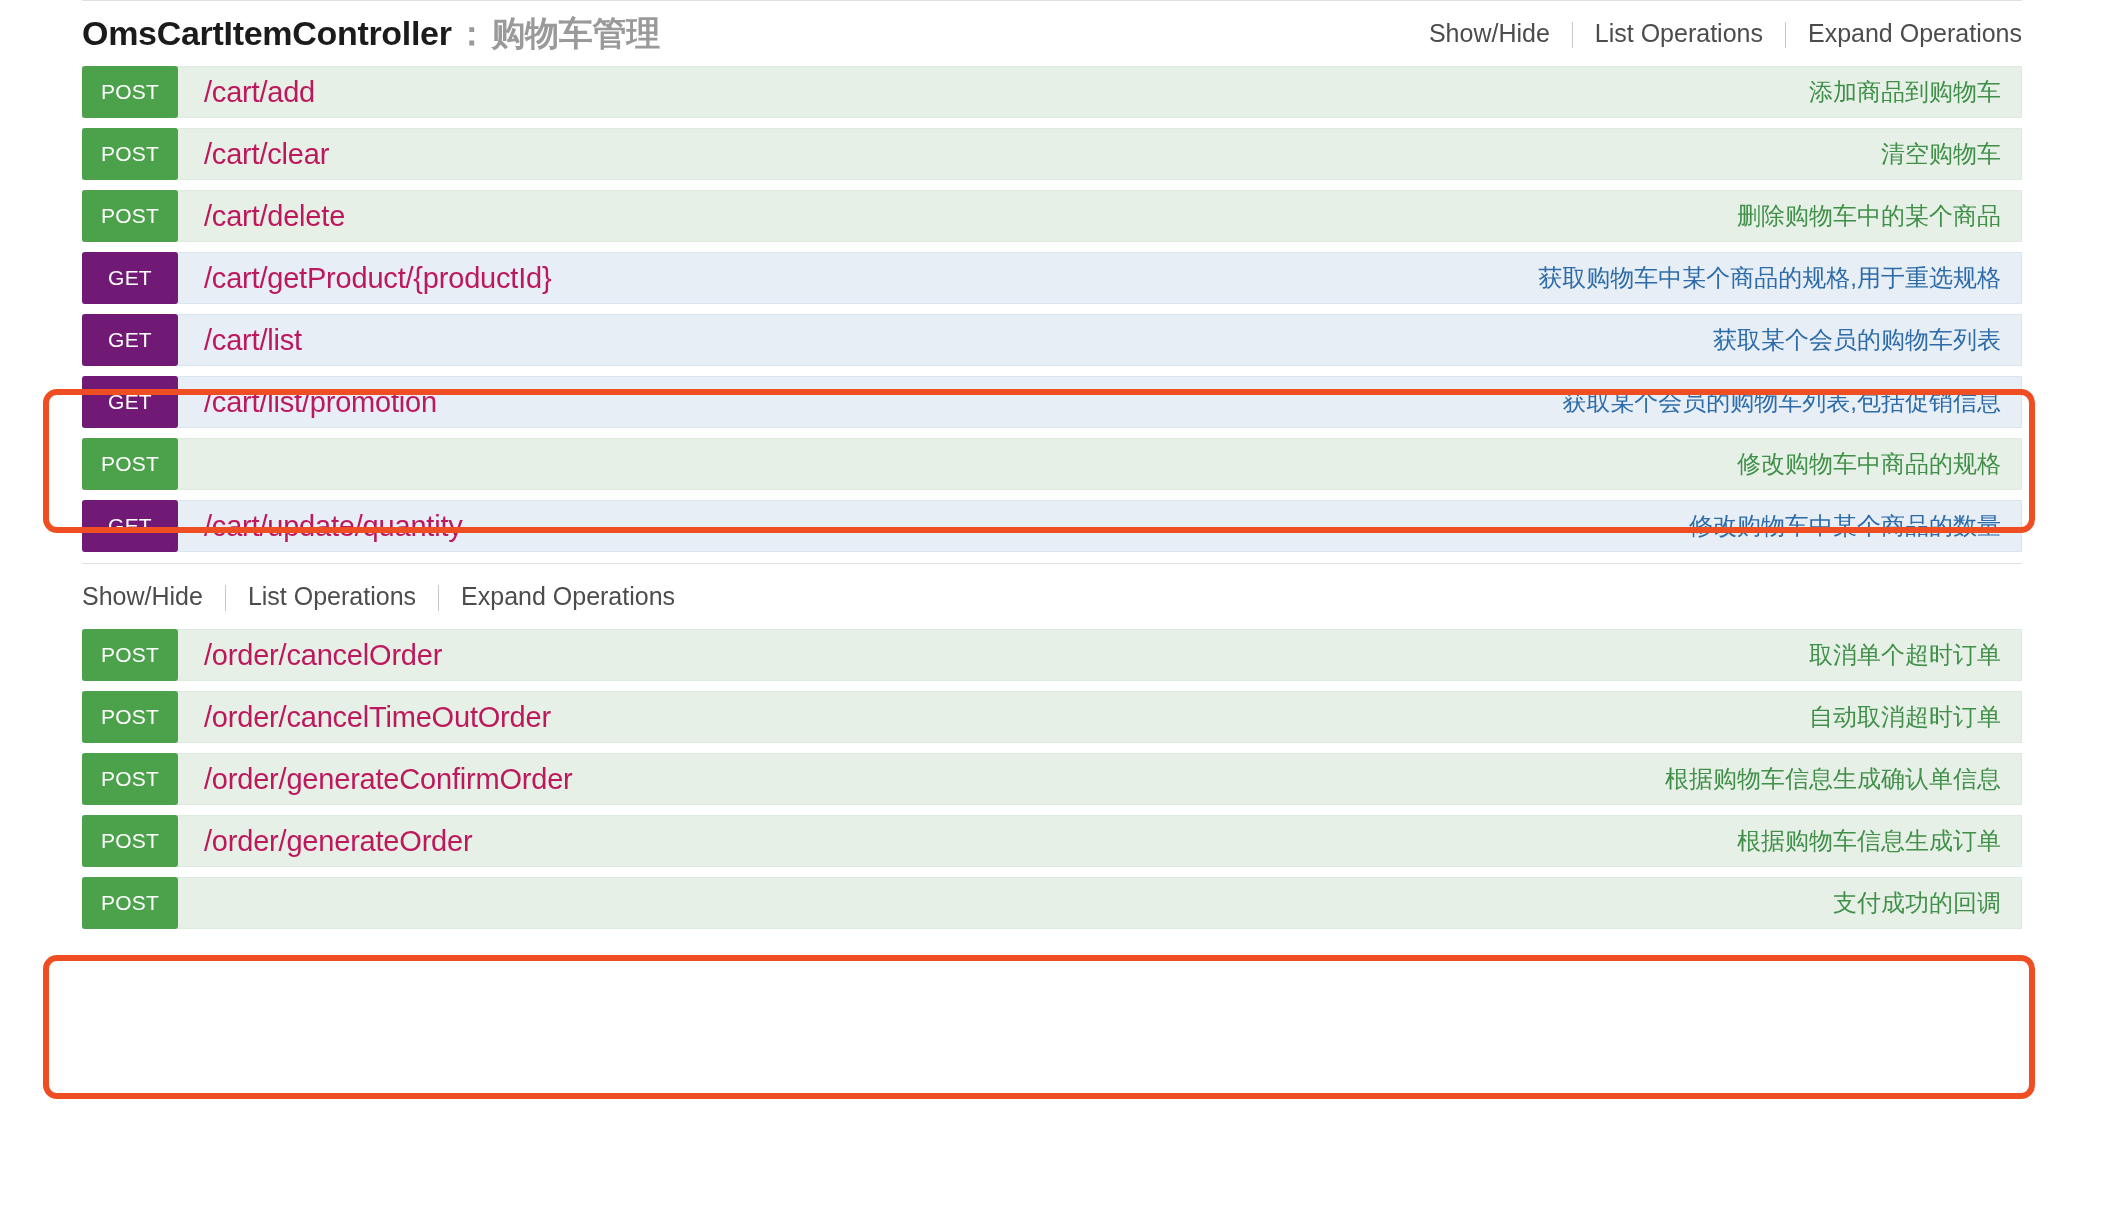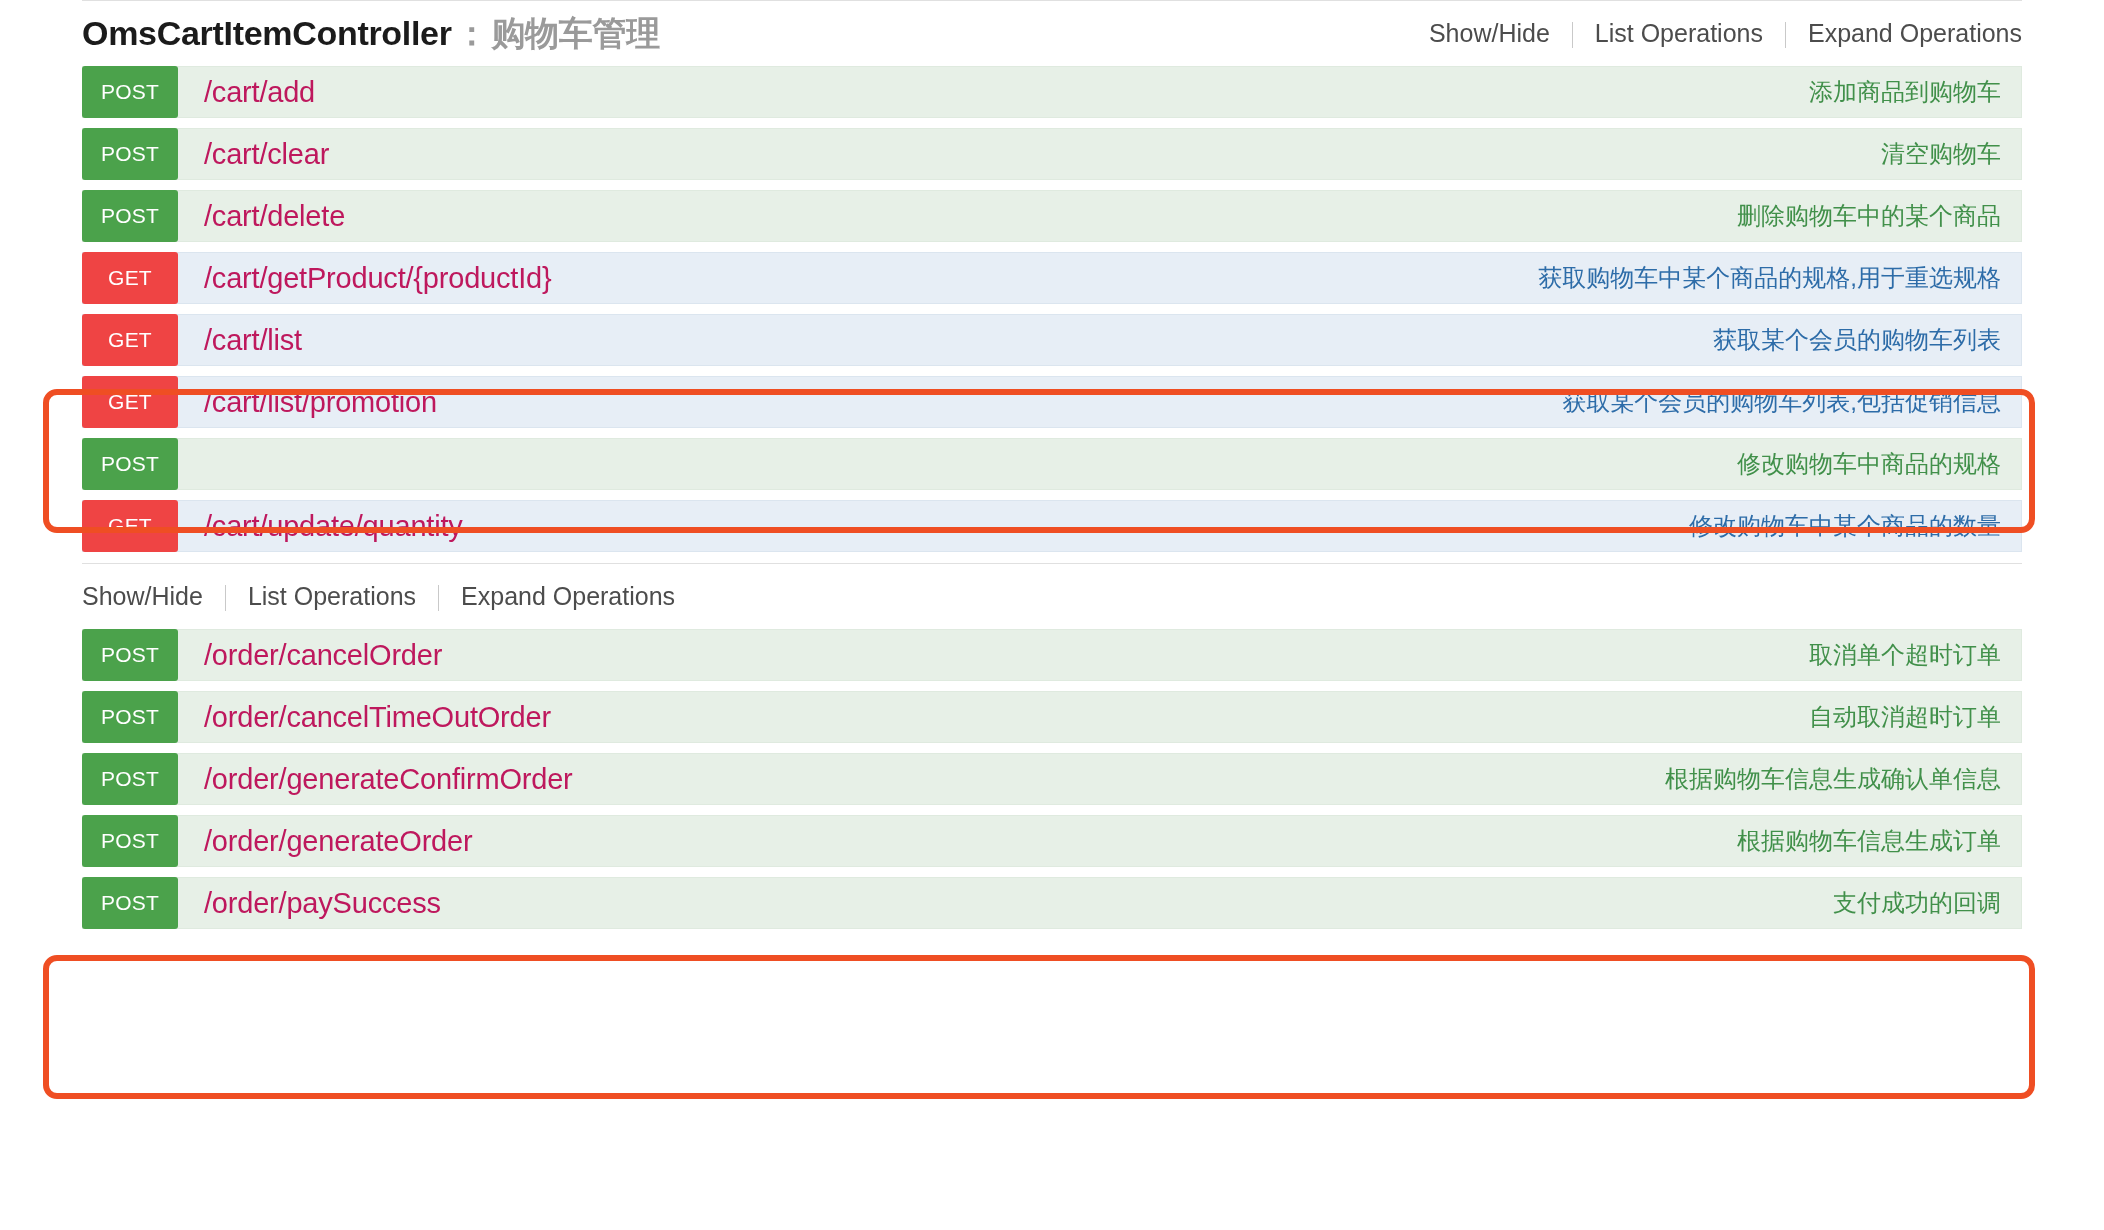--- a/index.html
+++ b/index.html
@@ -113,21 +113,21 @@
     margin: -1px 0 -1px -1px;
     border-radius: 3px;
     display: flex;
     align-items: center;
     justify-content: center;
     color: #ffffff;
     font-size: 21px;
     font-weight: 400;
     letter-spacing: 0.2px;
   }
-  .op.get .op-method  { background: #ef4444; }
+  .op.get .op-method  { background: #701a75; }
   .op.post .op-method { background: #4ba24b; }
 
   .op-path {
     flex: 0 0 auto;
     display: flex;
     align-items: center;
     padding-left: 26px;
     font-size: 29px;
     color: #be185d;
     letter-spacing: -0.2px;
@@ -254,21 +254,20 @@
             <div class="op-desc">根据购物车信息生成确认单信息</div>
           </div>
           <div class="op post">
             <div class="op-method">POST</div>
             <div class="op-path">/order/generateOrder</div>
             <div class="op-spacer"></div>
             <div class="op-desc">根据购物车信息生成订单</div>
           </div>
           <div class="op post">
             <div class="op-method">POST</div>
-            <div class="op-path">/order/paySuccess</div>
             <div class="op-spacer"></div>
             <div class="op-desc">支付成功的回调</div>
           </div>
         </div>
       </div>
     </div>
   <div id="highlights-root">
       <div class="highlight-box" style="left: 43px; top: 389px; width: 1992px; height: 144px; border-color: rgb(239, 78, 35);"></div>
       <div class="highlight-box" style="left: 43px; top: 955px; width: 1992px; height: 144px; border-color: rgb(239, 78, 35);"></div>
     </div>

